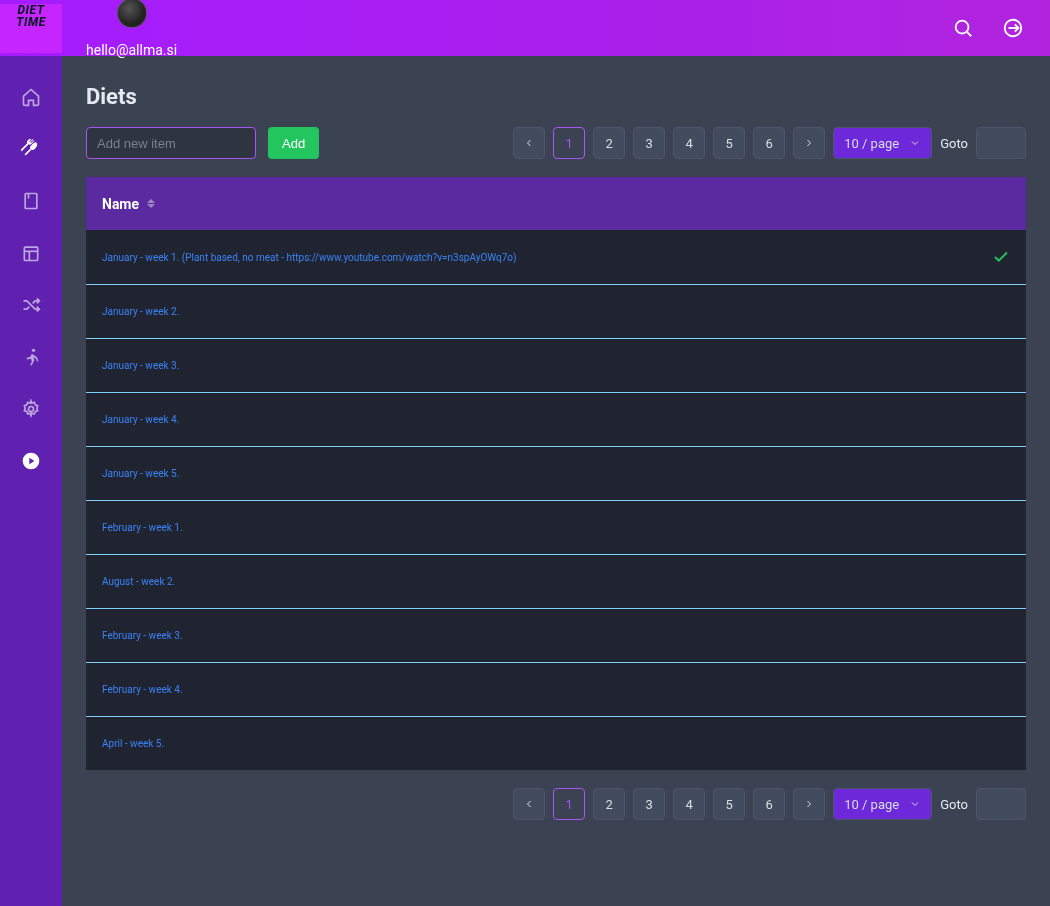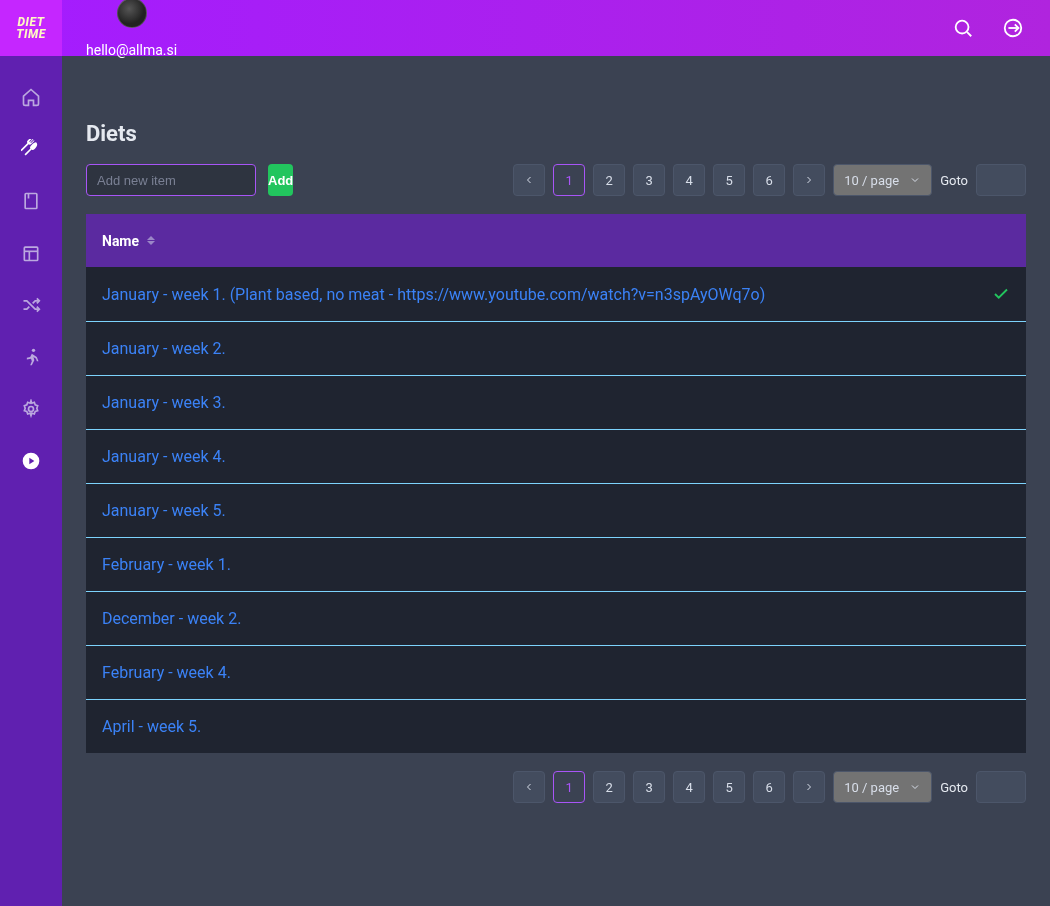--- a/index.html
+++ b/index.html
@@ -15,28 +15,28 @@
   }
   .topbar {
     height: 56px;
     background: linear-gradient(90deg, #a41cff 0%, #b024de 100%);
     display: flex;
     align-items: center;
     padding-left: 0;
   }
   .logo-box {
     width: 62px;
-    height: 56px;
+    height: 49px;
     background: #c526ff;
     display: flex;
-    align-items: center;
+    align-items: flex-start;
     justify-content: center;
     font-weight: 800;
     font-style: italic;
-    color: #fef9c3;
+    color: #0f172a;
     font-size: 12px;
     line-height: 1;
     text-align: center;
     letter-spacing: 0.5px;
   }
   .topbar-user {
     display: flex;
     align-items: center;
     gap: 14px;
     margin-left: 24px;
@@ -84,21 +84,20 @@
     width: 22px; height: 22px;
     color: #bba8df;
     cursor: pointer;
     display: flex; align-items: center; justify-content: center;
   }
   .side-icon.active { color: #fff; }
   .main {
     flex: 1;
     padding: 28px 24px;
     overflow: auto;
-    margin-top: 37px;
   }
   .page-title {
     font-size: 22px;
     font-weight: 700;
     margin-bottom: 18px;
   }
   .toolbar {
     display: flex;
     align-items: center;
     gap: 12px;
@@ -111,27 +110,27 @@
     border: 1px solid #a855f7;
     border-radius: 4px;
     color: #e5e9f0;
     padding: 6px 10px;
     font-size: 13px;
     outline: none;
   }
   .add-input::placeholder { color: #7a8094; }
   .add-btn {
     height: 32px;
-    padding: 0 0;
+    padding: 0 14px;
     background: #22c55e;
     color: #fff;
     border: none;
     border-radius: 4px;
     font-size: 13px;
-    font-weight: 700;
+    font-weight: 400;
     cursor: pointer;
   }
   .toolbar-spacer { flex: 1; }
   .pager {
     display: flex;
     align-items: center;
     gap: 8px;
   }
   .pg-btn {
     min-width: 32px;
@@ -145,21 +144,21 @@
     cursor: pointer;
     padding: 0 8px;
   }
   .pg-btn.active {
     border-color: #a855f7;
     color: #a855f7;
     background: transparent;
   }
   .pg-select {
     height: 32px;
-    background: #737373;
+    background: #6d28d9;
     border: 1px solid #4c566a;
     border-radius: 4px;
     color: #d8dee9;
     font-size: 13px;
     display: flex; align-items: center;
     padding: 12px 10px;
     gap: 10px;
     cursor: pointer;
   }
   .goto-label { font-size: 13px; color: #e5e9f0; }
@@ -208,21 +207,21 @@
     display: flex;
     align-items: center;
     padding: 0 16px;
     border-top: 1px solid #7dd3fc;
     background: #1f2430;
     justify-content: space-between;
   }
   .trow:first-of-type { border-top: none; }
   .trow a {
     color: #3b82f6;
-    font-size: 16px;
+    font-size: 10px;
     text-decoration: none;
   }
   .check {
     color: #22c55e;
     width: 18px; height: 18px;
   }
   .bottom-pager-wrap {
     display: flex;
     justify-content: flex-end;
   }
@@ -377,21 +376,24 @@
           <div class="trow">
             <a href="#">January - week 4.</a>
           </div>
           <div class="trow">
             <a href="#">January - week 5.</a>
           </div>
           <div class="trow">
             <a href="#">February - week 1.</a>
           </div>
           <div class="trow">
-            <a href="#">December - week 2.</a>
+            <a href="#">August - week 2.</a>
+          </div>
+          <div class="trow">
+            <a href="#">February - week 3.</a>
           </div>
           <div class="trow">
             <a href="#">February - week 4.</a>
           </div>
           <div class="trow">
             <a href="#">April - week 5.</a>
           </div>
         </div>
     </div>
 

